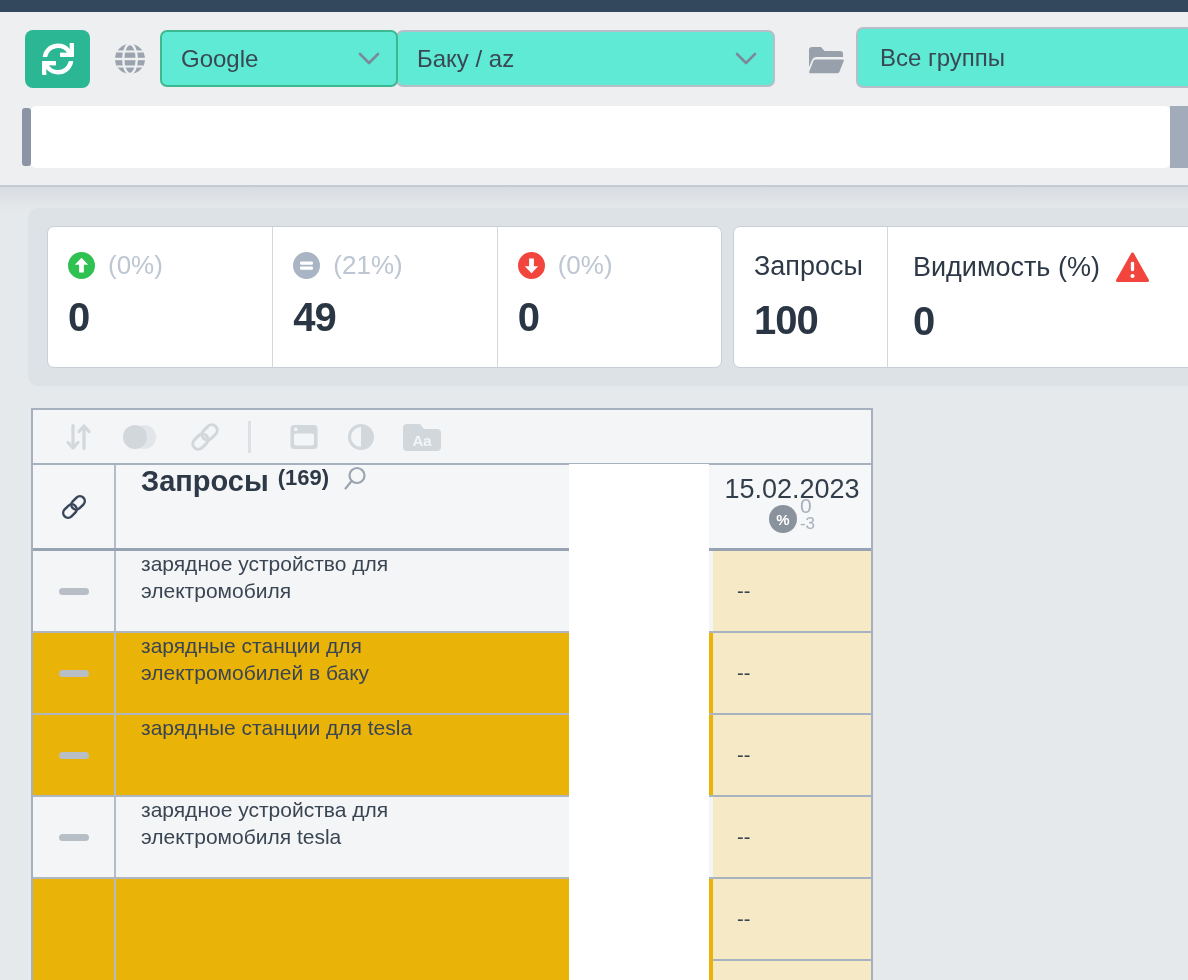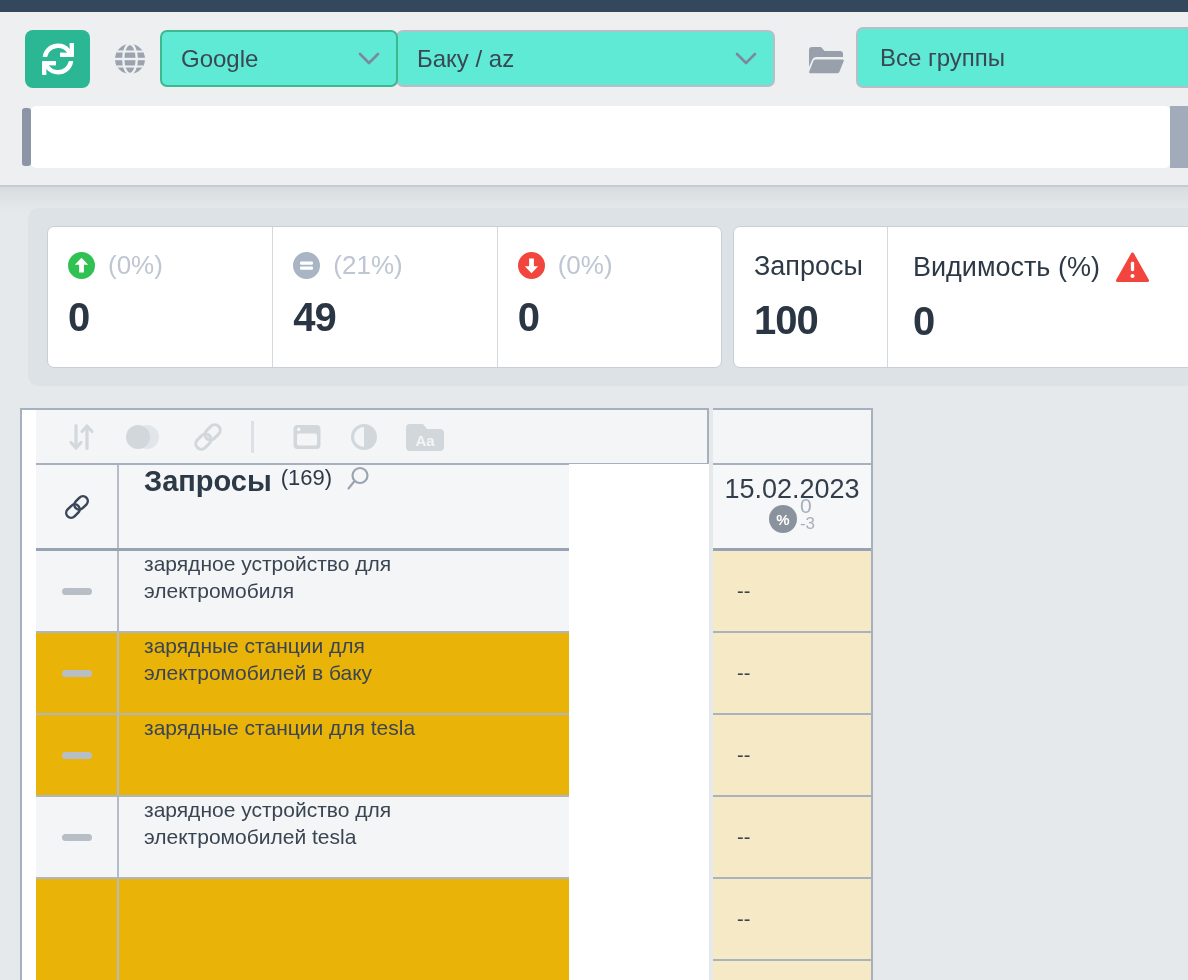--- a/index.html
+++ b/index.html
@@ -44,32 +44,32 @@
   .group1 .stat-card + .stat-card{border-left:1.5px solid #d3d8dd;}
   .group2 .card-avg{width:153px;}
   .group2 .card-vis{flex:1;border-left:1.5px solid #d3d8dd;padding-left:25px;}
   .stat-head{display:flex;align-items:center;gap:13px;height:28px;}
   .stat-pct{font-size:26px;color:#bdc6d2;}
   .stat-label{font-size:27px;color:#2e3947;}
   .stat-label-row{display:flex;align-items:center;gap:16px;height:32px;}
   .stat-value{margin-top:16px;font-size:40px;font-weight:bold;color:#2b3644;letter-spacing:-1px;}
 
   
-  .table-main{left:20px;top:408px;width:689px;height:572px;box-sizing:border-box;
+  .table-main{left:31px;top:408px;width:689px;height:572px;box-sizing:border-box;
     border-left:2px solid var(--table-border,#a6b0bf);border-top:2px solid var(--table-border,#a6b0bf);
-    border-right:2px solid var(--table-border,#a6b0bf);display:flex;flex-direction:column;background:#fff;padding-left:14px;}
+    border-right:2px solid var(--table-border,#a6b0bf);display:flex;flex-direction:column;background:#fff;}
   .t-toolbar{height:55px;box-sizing:border-box;border-bottom:2px solid var(--table-border,#a6b0bf);
     background:#f3f5f6;display:flex;align-items:center;padding-left:32px;}
   .ticon{display:flex;align-items:center;justify-content:center;cursor:pointer;}
   .tdiv{width:3px;height:32px;background:#dde1e5;margin:0 0;}
   .t-header{height:86px;box-sizing:border-box;border-bottom:3px solid #97a3b2;background:#f5f6f8;display:flex;}
   .t-col1{width:83px;box-sizing:border-box;border-right:2px solid #b4bcc7;display:flex;align-items:center;justify-content:center;flex:none;}
   .t-col2{flex:1;display:flex;align-items:flex-start;padding-left:25px;box-sizing:border-box;}
   .q-title{font-size:29px;font-weight:bold;color:#2e3947;}
-  .q-count{font-size:22px;font-weight:normal;color:#2e3947;margin-left:9px;}
+  .q-count{font-size:22px;font-weight:bold;color:#2e3947;margin-left:9px;}
   .q-search{margin-left:12px;display:flex;cursor:pointer;}
   .t-row{height:82px;box-sizing:border-box;border-bottom:2px solid #aeb6c2;display:flex;background:#eab308;}
   .t-row.odd{background:#f4f5f6;}
   .t-row.partial{flex:1;border-bottom:none;}
   .kw{width:345px;font-size:21px;line-height:26.5px;color:#3a4553;}
   .drag{width:30px;height:7px;border-radius:3.5px;background:#b8bec5;cursor:grab;}
 
   
   .white-band{left:569px;top:464px;width:140px;height:516px;background:#fff;z-index:5;}
 
@@ -306,21 +306,21 @@
       </div>
     <div class="t-col2">
         <div class="kw">зарядные станции для tesla</div>
       </div>
   </div>
   <div class="t-row odd">
     <div class="t-col1">
         <span class="drag"></span>
       </div>
     <div class="t-col2">
-        <div class="kw">зарядное устройство для электромобилей tesla</div>
+        <div class="kw">зарядное устройства для электромобиля tesla</div>
       </div>
   </div>
   <div class="t-row partial">
     <div class="t-col1"></div>
     <div class="t-col2"></div>
   </div>
 </div>
 
 <div class="abs white-band"></div>
 

